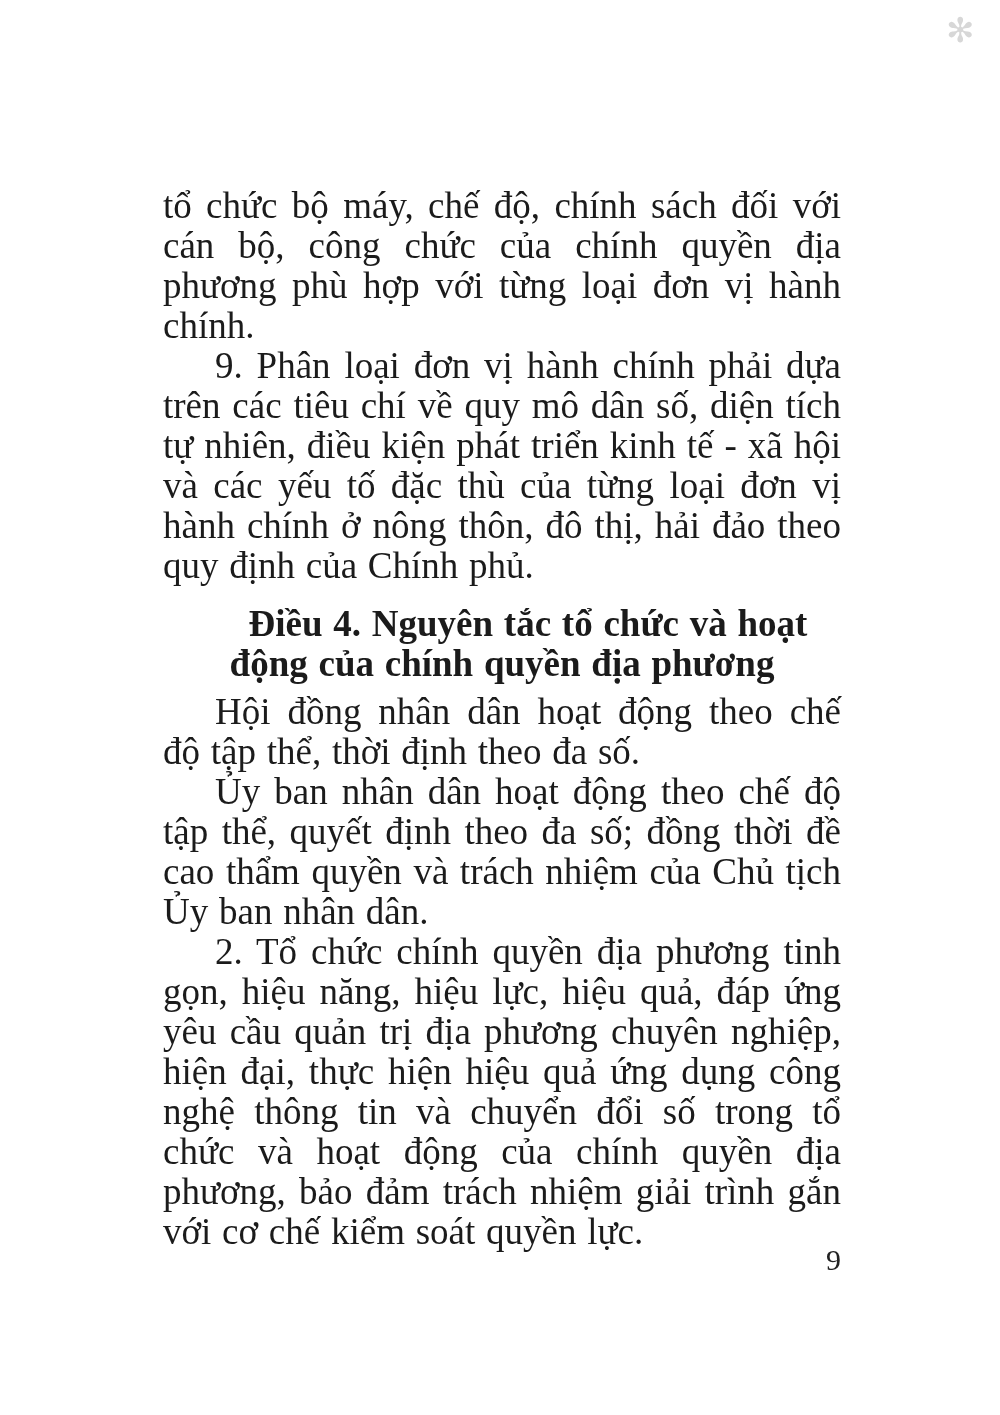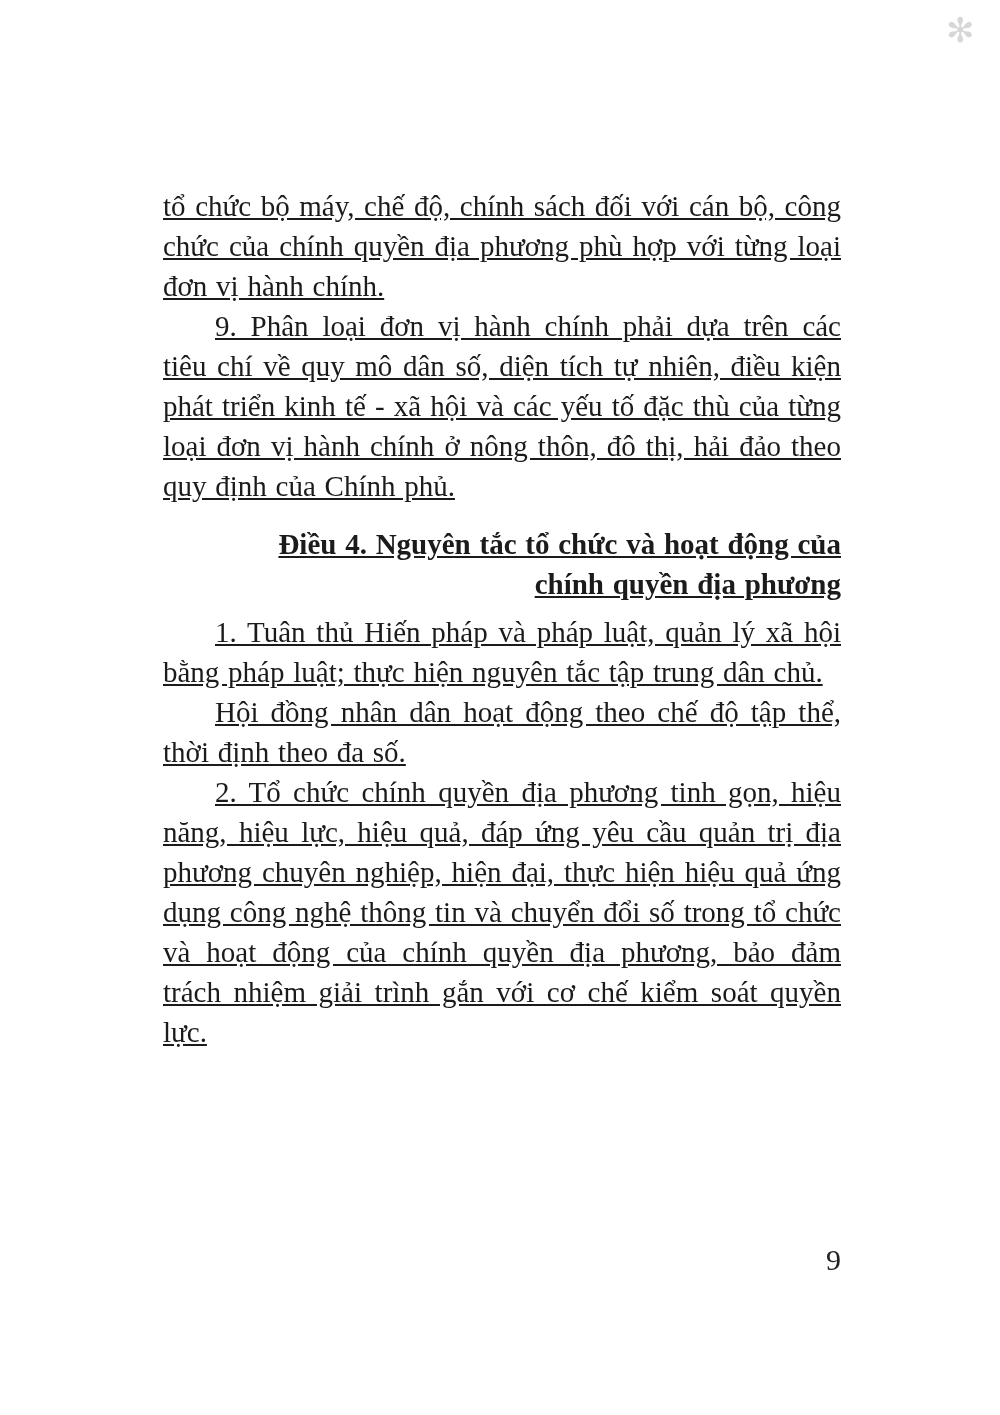--- a/index.html
+++ b/index.html
@@ -27,39 +27,38 @@
     font-size: 34px;
     line-height: 34px;
     color: #d7d7d7;
     user-select: none;
   }
   .text-block {
     position: absolute;
     top: 186px;
     left: 163px;
     width: 678px;
-    font-size: 29px;
+    font-size: 37px;
     line-height: 40px;
     text-align: justify;
     word-spacing: 1.5px;
-    text-decoration: underline;
   }
   .text-block p {
     margin: 0;
     padding: 0;
   }
   .text-block p.indent {
     text-indent: 52px;
   }
   .article-heading {
     font-weight: bold;
     text-indent: 52px;
     margin-top: 18px !important;
     margin-bottom: 8px !important;
-    text-align: right;
+    text-align: center;
   }
   .page-number {
     position: absolute;
     top: 1243px;
     left: 163px;
     width: 678px;
     text-align: right;
     font-size: 30px;
     color: #222222;
   }
@@ -72,24 +71,24 @@
   <span class="ornament">✻</span>
 
   <div class="text-block">
 
     <p>tổ chức bộ máy, chế độ, chính sách đối với cán bộ, công chức của chính quyền địa phương phù hợp với từng loại đơn vị hành chính.</p>
 
     <p class="indent">9. Phân loại đơn vị hành chính phải dựa trên các tiêu chí về quy mô dân số, diện tích tự nhiên, điều kiện phát triển kinh tế - xã hội và các yếu tố đặc thù của từng loại đơn vị hành chính ở nông thôn, đô thị, hải đảo theo quy định của Chính phủ.</p>
 
     <p class="article-heading">Điều 4. Nguyên tắc tổ chức và hoạt động của chính quyền địa phương</p>
 
-    <p class="indent">1. Tuân thủ Hiến pháp và pháp luật, quản lý xã hội bằng pháp luật; thực hiện nguyên tắc tập trung dân chủ.</p>
 
     <p class="indent">Hội đồng nhân dân hoạt động theo chế độ tập thể, thời định theo đa số.</p>
 
+    <p class="indent">Ủy ban nhân dân hoạt động theo chế độ tập thể, quyết định theo đa số; đồng thời đề cao thẩm quyền và trách nhiệm của Chủ tịch Ủy ban nhân dân.</p>
 
     <p class="indent">2. Tổ chức chính quyền địa phương tinh gọn, hiệu năng, hiệu lực, hiệu quả, đáp ứng yêu cầu quản trị địa phương chuyên nghiệp, hiện đại, thực hiện hiệu quả ứng dụng công nghệ thông tin và chuyển đổi số trong tổ chức và hoạt động của chính quyền địa phương, bảo đảm trách nhiệm giải trình gắn với cơ chế kiểm soát quyền lực.</p>
 
   </div>
 
   <div class="page-number">9</div>
 
 </div>
 
 </body></html>

